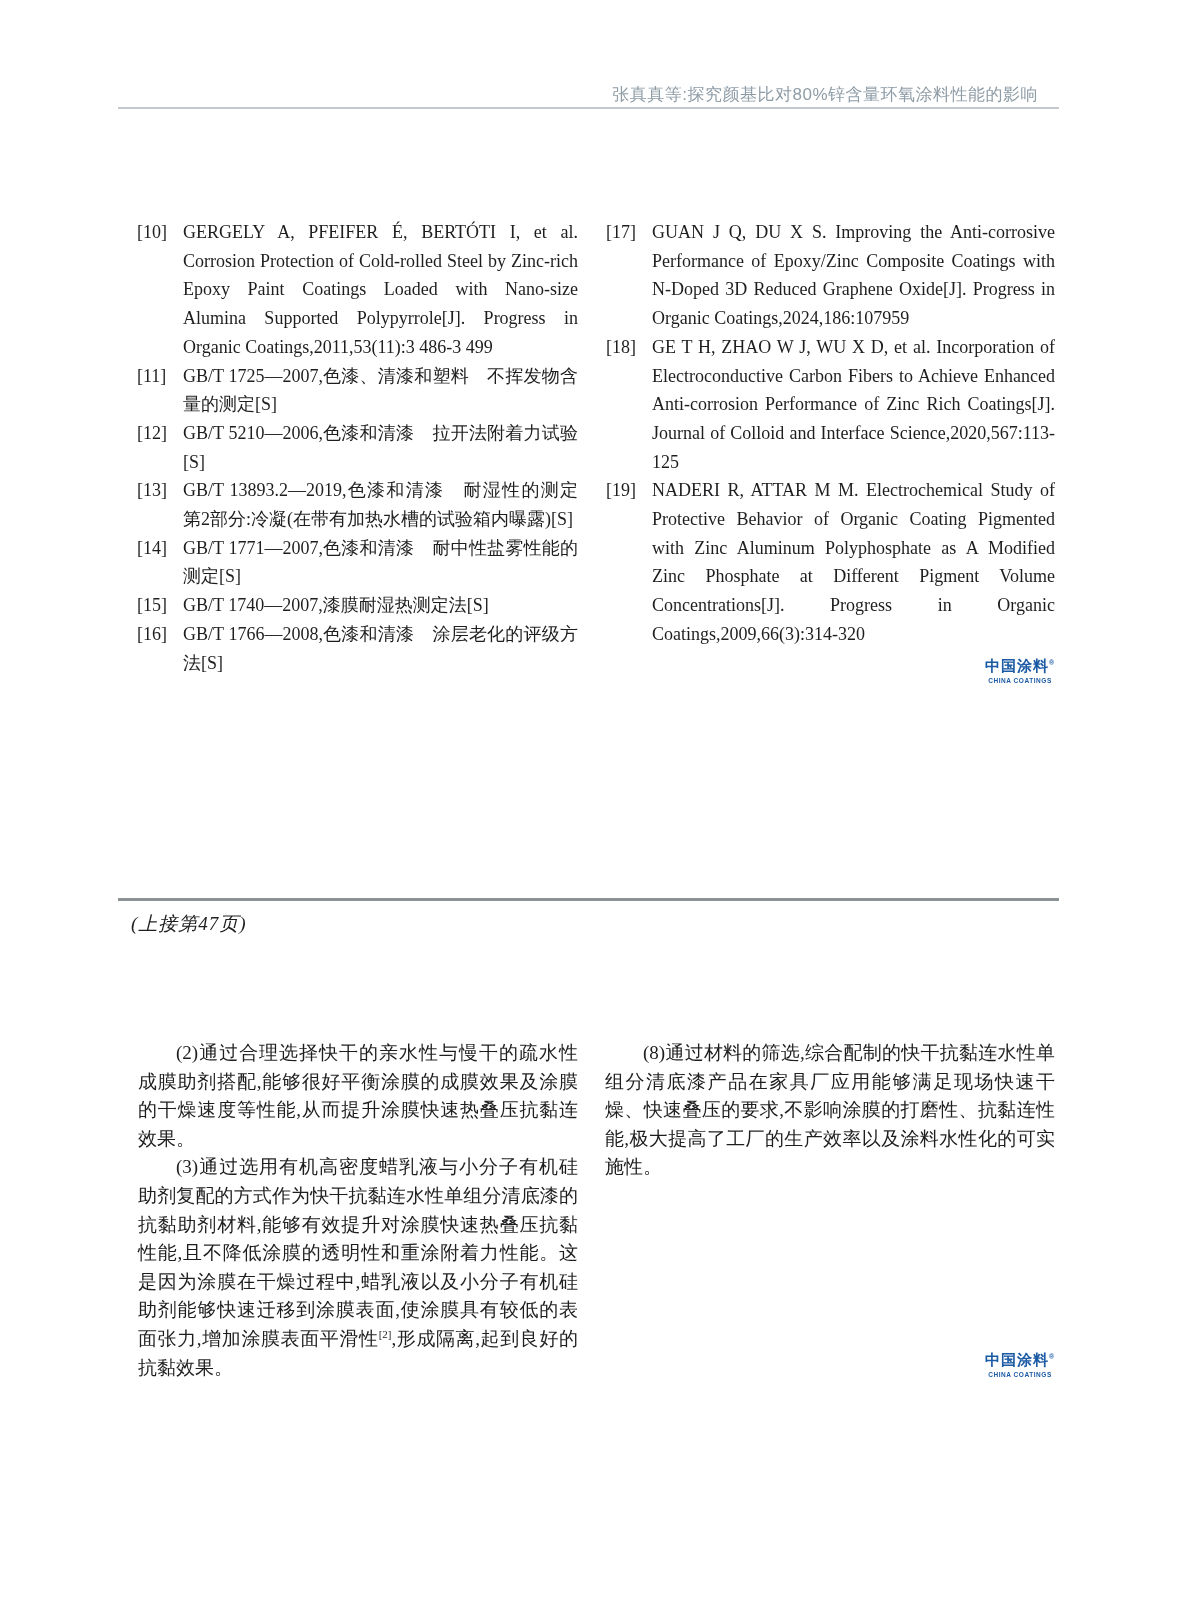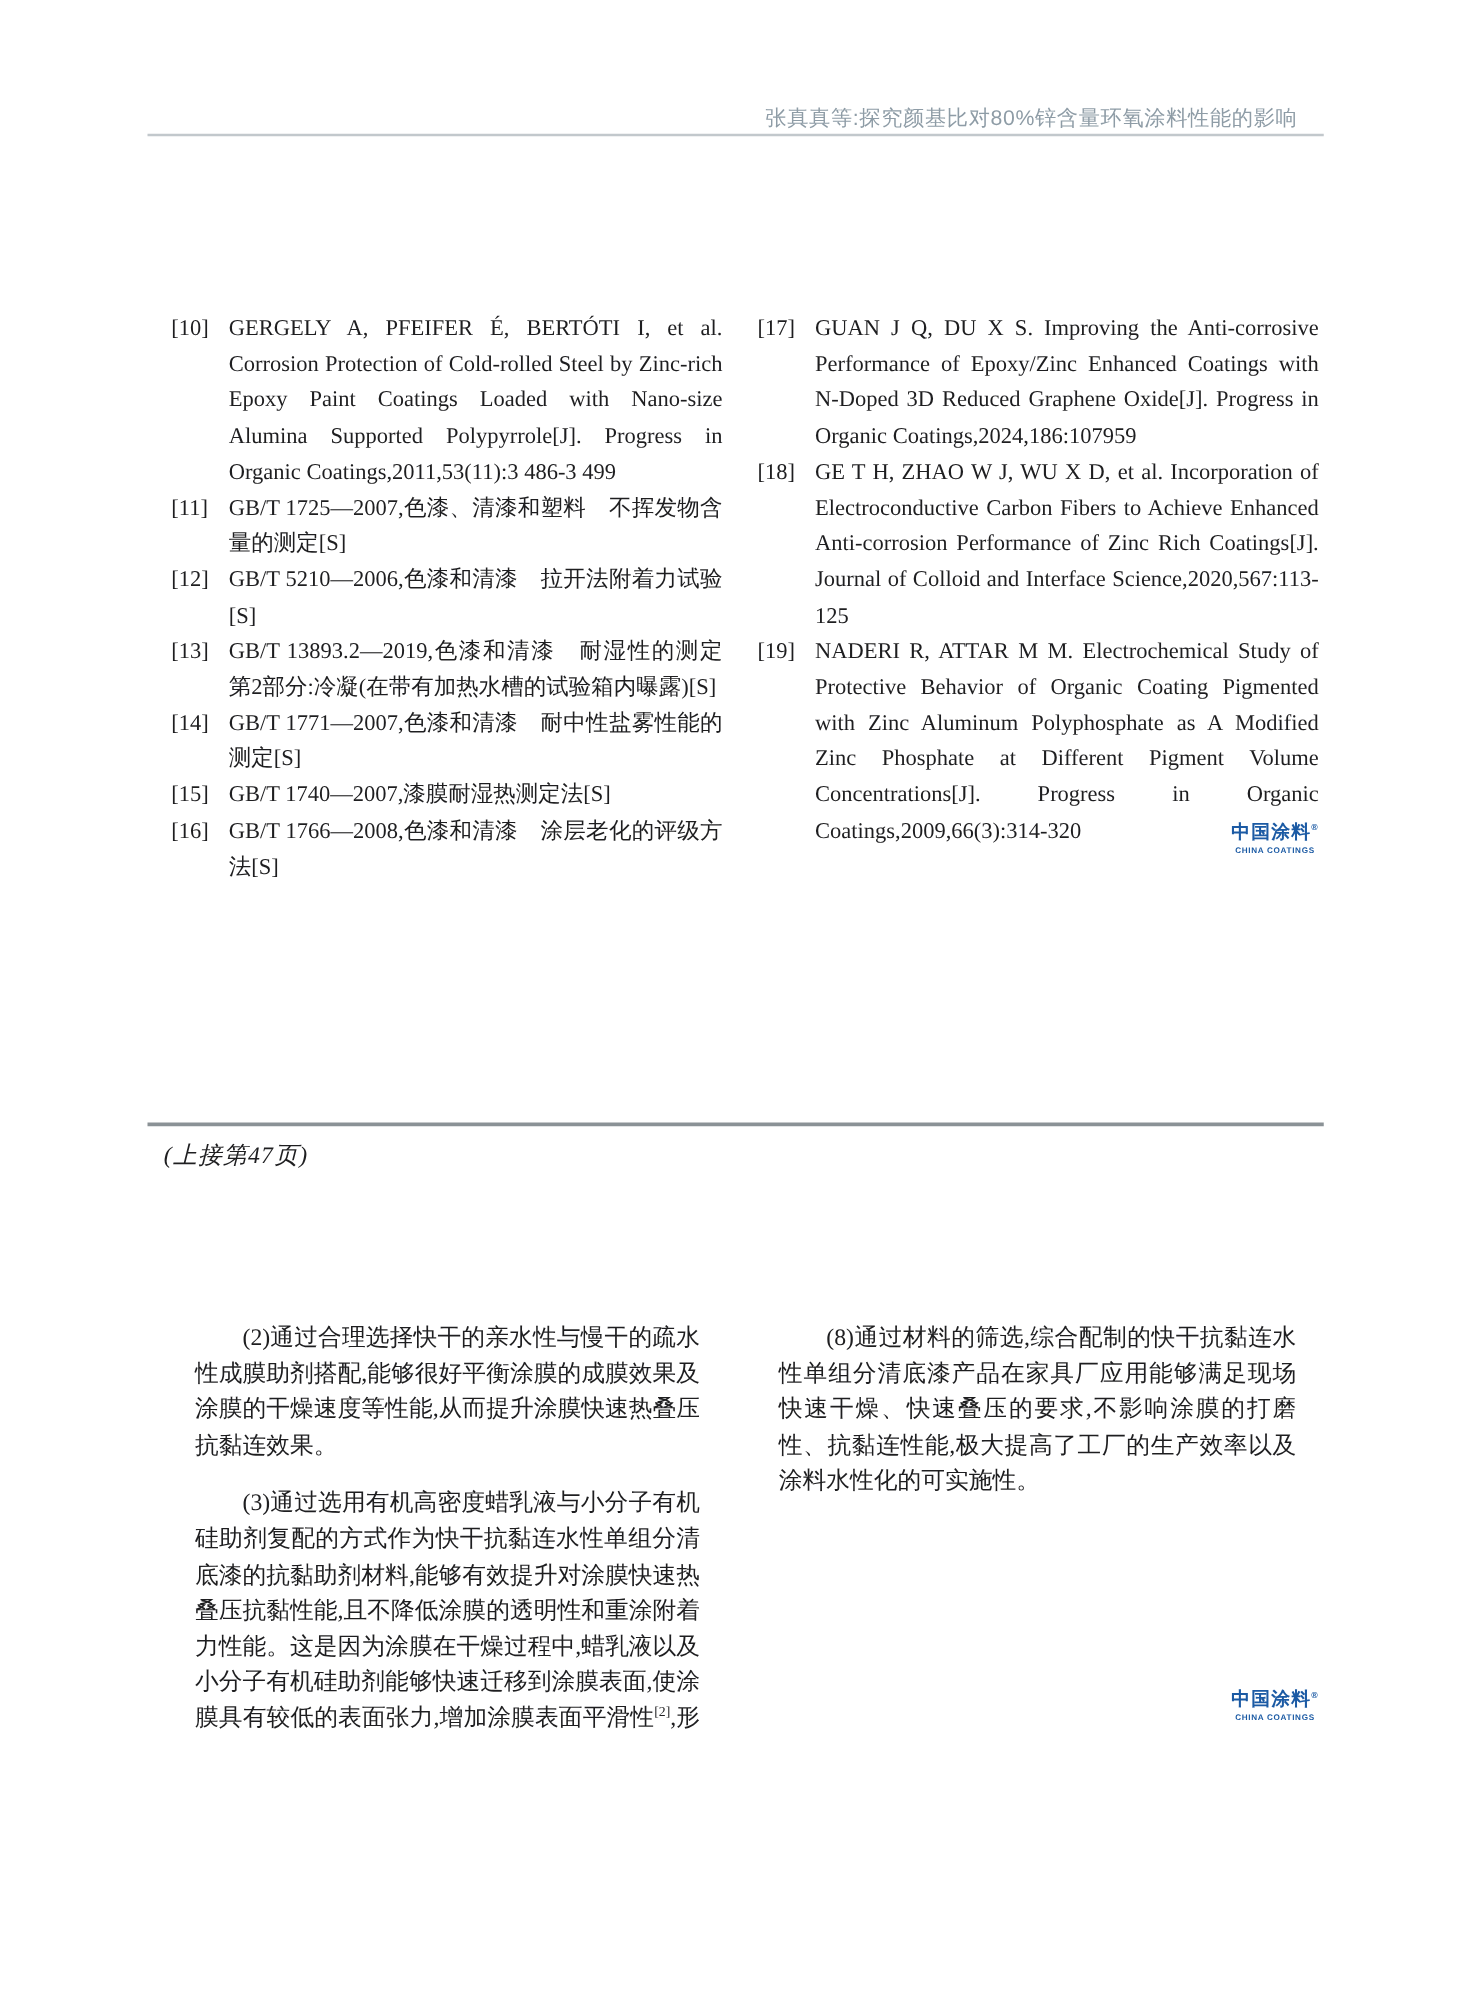--- a/index.html
+++ b/index.html
@@ -7,41 +7,41 @@
     position:relative; width:1187px; height:1388px; background:#ffffff;
     font-family:"Liberation Serif","DejaVu Serif",serif; color:#1e1e20; overflow:hidden;
   }
   .running-title {
     position:absolute; top:83px; left:138px; right:149px; text-align:right;
     font-family:"Liberation Sans","DejaVu Sans",sans-serif;
     font-size:17px; color:#8e9ca6; letter-spacing:0.5px;
   }
   .header-line { position:absolute; top:107px; left:118px; width:941px; height:2px; background:#c2c8cc; }
 
-  .refs-col { position:absolute; top:248px; }
+  .refs-col { position:absolute; top:218px; }
   .refs-left  { left:137px; width:441px; }
   .refs-right { left:606px; width:449px; }
   .ref { position:relative; padding-left:46px; font-size:18px; line-height:28.7px; text-align:justify; }
   .ref .num { position:absolute; left:0; top:0; }
 
   .logo { position:absolute; width:72px; text-align:center; color:#1b5aa4;
           font-family:"Liberation Sans","DejaVu Sans",sans-serif; }
   .logo-1 { left:984px; top:658px; }
   .logo-2 { left:984px; top:1352px; }
   .logo .cn { font-size:15px; font-weight:bold; letter-spacing:1px; white-space:nowrap; line-height:1.1; }
   .logo .mark { font-size:7px; vertical-align:super; }
   .logo .en { font-size:6.5px; font-weight:bold; letter-spacing:0.55px; margin-top:2px; white-space:nowrap; }
 
   .divider { position:absolute; left:118px; top:898px; width:941px; height:3px; background:#8b9296; }
   .continuation { position:absolute; left:131px; top:911px; font-size:19px; font-style:italic; letter-spacing:1px; }
 
   .body-col { position:absolute; top:1039px; }
   .body-left  { left:138px; width:440px; }
   .body-right { left:605px; width:450px; }
-  .para { margin:18px; font-size:19px; line-height:28.6px; text-align:justify; text-indent:2em; }
+  .para { margin:0; font-size:19px; line-height:28.6px; text-align:justify; text-indent:2em; }
   .para sup { font-size:11px; line-height:0; }
 
   .bottom-refs { position:absolute; left:605px; top:1216px; width:450px; }
   .ref-heading { font-size:20px; font-weight:bold; text-align:center; letter-spacing:3px; line-height:28.6px; margin-bottom:4px; }
   .bref { position:relative; padding-left:40px; font-size:18px; line-height:28.6px; text-align:justify; }
   .bref .num { position:absolute; left:0; top:0; }
 
   .footer { position:absolute; right:138px; top:1500px; display:flex; align-items:center; }
   .footer-label { text-align:right; }
   .footer-cn { font-family:"Liberation Sans","DejaVu Sans",sans-serif; font-weight:bold;
@@ -85,21 +85,21 @@
     </div>
     <div class="ref">
       <span class="num">[16]</span>
       <span>GB/T 1766—2008,色漆和清漆　涂层老化的评级方法[S]</span>
     </div>
   </div>
 
   <div class="refs-col refs-right">
     <div class="ref">
       <span class="num">[17]</span>
-      <span>GUAN J Q, DU X S. Improving the Anti-corrosive Performance of Epoxy/Zinc Enhanced Coatings with N-Doped 3D Reduced Graphene Oxide[J]. Progress in Organic Coatings,2024,186:107959</span>
+      <span>GUAN J Q, DU X S. Improving the Anti-corrosive Performance of Epoxy/Zinc Composite Coatings with N-Doped 3D Reduced Graphene Oxide[J]. Progress in Organic Coatings,2024,186:107959</span>
     </div>
     <div class="ref">
       <span class="num">[18]</span>
       <span>GE T H, ZHAO W J, WU X D, et al. Incorporation of Electroconductive Carbon Fibers to Achieve Enhanced Anti-corrosion Performance of Zinc Rich Coatings[J]. Journal of Colloid and Interface Science,2020,567:113-125</span>
     </div>
     <div class="ref">
       <span class="num">[19]</span>
       <span>NADERI R, ATTAR M M. Electrochemical Study of Protective Behavior of Organic Coating Pigmented with Zinc Aluminum Polyphosphate as A Modified Zinc Phosphate at Different Pigment Volume Concentrations[J]. Progress in Organic Coatings,2009,66(3):314-320</span>
     </div>
   </div>

